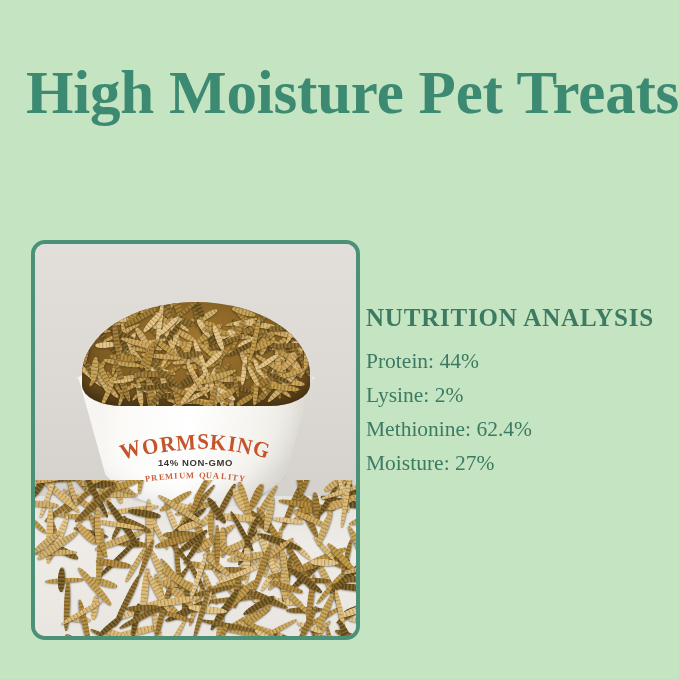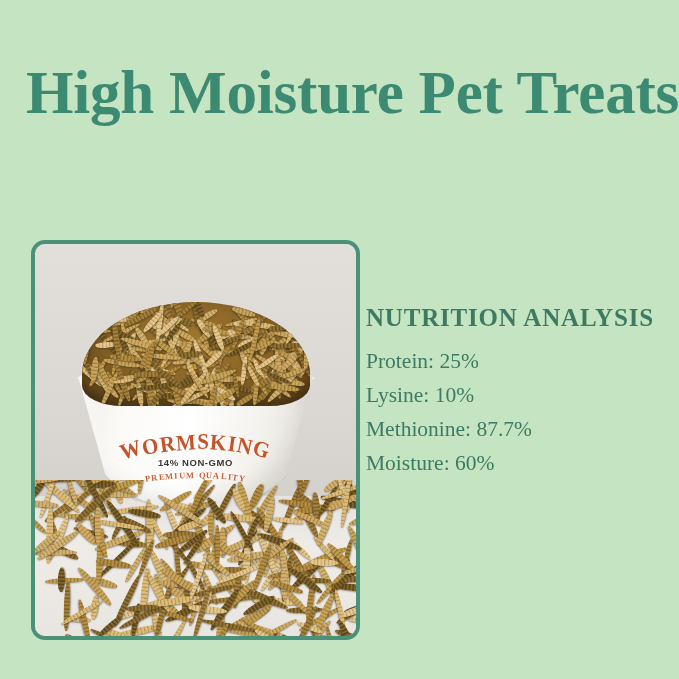--- a/index.html
+++ b/index.html
@@ -714,19 +714,19 @@
           <div class="worm" style="left: 143.486px; top: 67.8603px; width: 31.1283px; height: 5.08059px; transform: rotate(-55.0557deg); background-color: rgb(107, 80, 25); z-index: 7; box-shadow: rgba(60, 45, 20, 0.45) 0px 1px 1.5px;"></div>
           <div class="worm" style="left: -1.98126px; top: -5.44616px; width: 54.9392px; height: 6.91341px; transform: rotate(-3.26966deg); background-color: rgb(127, 96, 34); z-index: 7; box-shadow: rgba(60, 45, 20, 0.45) 0px 1px 1.5px;"></div>
           <div class="worm" style="left: 206.387px; top: 67.5674px; width: 51.6259px; height: 7.15683px; transform: rotate(68.6231deg); background-color: rgb(224, 192, 129); z-index: 4; box-shadow: rgba(60, 45, 20, 0.45) 0px 1px 1.5px;"></div>
         </div>
     </div>
   </div>
 
   <div id="nutrition-heading">NUTRITION ANALYSIS</div>
 
   <div id="nutrition-list">
-      <div class="nutrition-row">Protein: 25%</div>
-      <div class="nutrition-row">Lysine: 10%</div>
-      <div class="nutrition-row">Methionine: 87.7%</div>
-      <div class="nutrition-row">Moisture: 60%</div>
+      <div class="nutrition-row">Protein: 44%</div>
+      <div class="nutrition-row">Lysine: 2%</div>
+      <div class="nutrition-row">Methionine: 62.4%</div>
+      <div class="nutrition-row">Moisture: 27%</div>
     </div>
 
 </div>
 
 </body></html>

